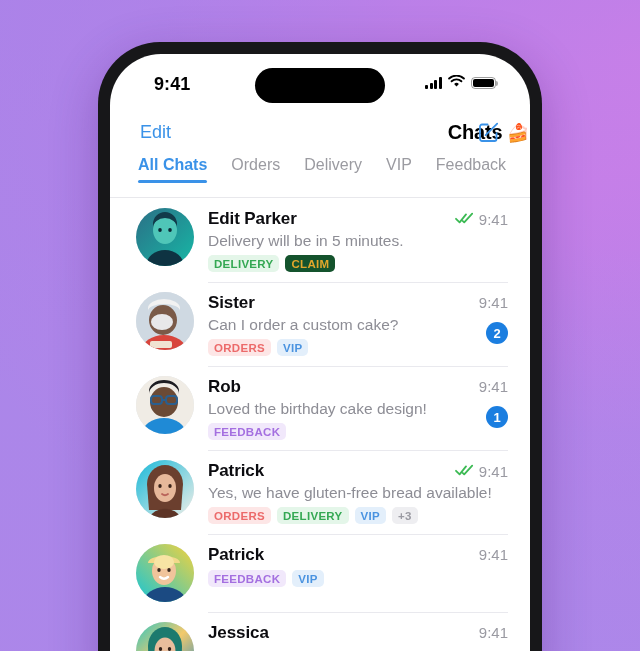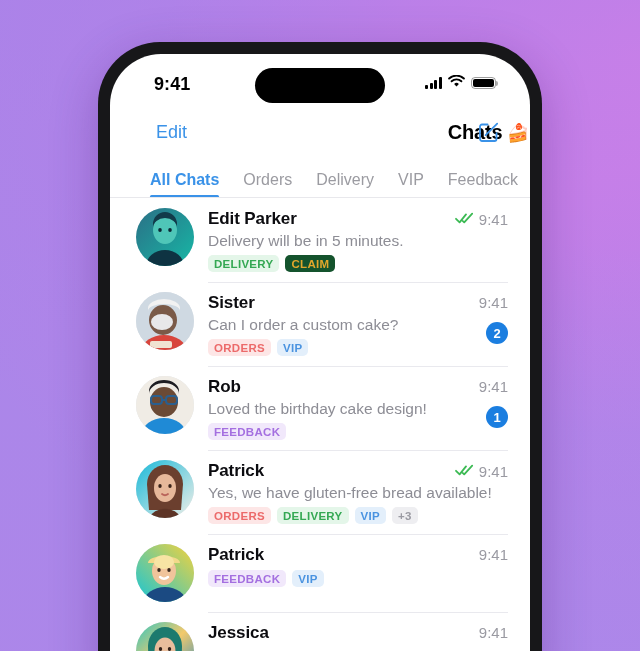--- a/index.html
+++ b/index.html
@@ -119,21 +119,21 @@
 
   
   #nav-bar {
     height: 48px;
     position: relative;
     display: flex;
     align-items: center;
   }
   #edit-button {
     position: absolute;
-    left: 46px;
+    left: 30px;
     font-size: 18px;
     color: #3a92e8;
   }
   #nav-title {
     width: 100%;
     text-align: right;
     font-size: 20px;
     font-weight: bold;
     color: #000;
     letter-spacing: -0.2px;
@@ -143,22 +143,22 @@
     position: absolute;
     right: 28px;
     width: 26px; height: 26px;
     display: flex; align-items: center; justify-content: center;
   }
 
   
   #tab-bar {
     height: 42px;
     display: flex;
-    align-items: flex-end;
-    padding-left: 40px;
+    align-items: flex-start;
+    padding-left: 28px;
     gap: 24px;
     overflow: hidden;
     position: relative;
     white-space: nowrap;
   }
   .tab {
     font-size: 16px;
     color: #9b9ba1;
     padding-bottom: 9px;
     position: relative;

